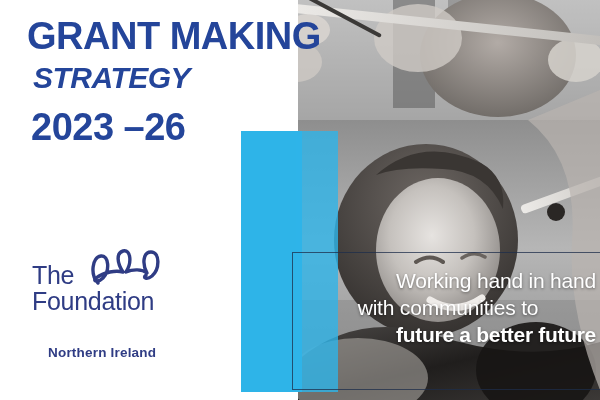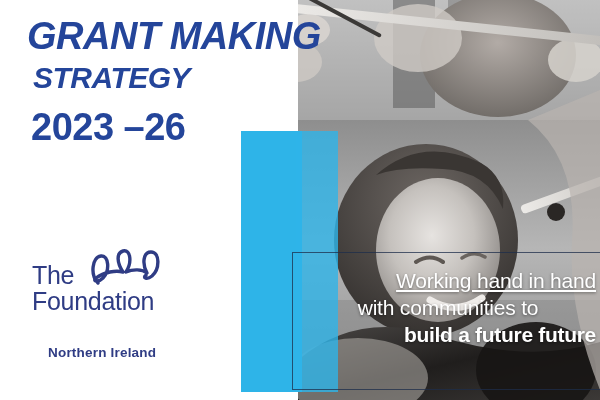--- a/index.html
+++ b/index.html
@@ -19,38 +19,38 @@
   #cyan-block-over{position:absolute;left:296px;top:131px;width:42px;height:261px;
               background:#2eb4e8;opacity:.80;}
 
   
   #outline-box{position:absolute;left:292px;top:252px;width:316px;height:138px;
                border:1px solid rgba(30,45,75,.75);box-sizing:border-box;}
 
   
   #headline{position:absolute;left:27px;top:18px;width:400px;
             color:#24459a;font-weight:bold;line-height:.98;letter-spacing:-0.5px;}
-  #headline .l1{font-size:38px;display:block;white-space:nowrap;font-style:italic;}
+  #headline .l1{font-size:38px;display:block;white-space:nowrap;}
   #headline .l2{font-size:30px;display:block;white-space:nowrap;margin-top:8px;margin-left:6px;font-style:italic;}
   #headline .l3{font-size:38px;display:block;white-space:nowrap;margin-top:16px;margin-left:4px;}
 
   
   #logo{position:absolute;left:32px;top:247px;width:170px;}
   #logo-mark{position:absolute;left:58px;top:0px;width:74px;height:40px;}
   #logo-words{position:absolute;left:0;top:16px;color:#2f3c84;
               font-size:25px;line-height:1.02;font-weight:normal;letter-spacing:-0.3px;}
   #logo-words span{display:block;}
   #logo-sub{position:absolute;left:2px;top:98px;color:#2f3c84;
             font-size:13.5px;font-weight:bold;letter-spacing:.2px;margin-left:14px;}
 
   
   #strap{position:absolute;left:300px;top:268px;width:296px;text-align:right;
          color:#ffffff;line-height:1.28;padding-right:4px;
          text-shadow:0 1px 3px rgba(0,0,0,.45);}
-  #strap .s1{display:block;font-size:21px;font-weight:300;letter-spacing:-0.2px;text-decoration:underline;}
+  #strap .s1{display:block;font-size:21px;font-weight:300;letter-spacing:-0.2px;}
   #strap .s2{display:block;font-size:21px;font-weight:300;letter-spacing:-0.2px;text-align:center;}
   #strap .s3{display:block;font-size:21px;font-weight:bold;letter-spacing:-0.3px;}
 </style>
 </head>
 <body>
 
 <div id="banner">
 
   <div id="photo">
     <svg viewBox="0 0 302 400" preserveAspectRatio="none">
@@ -151,16 +151,16 @@
     <div id="logo-words">
       <span>The</span>
       <span>Foundation</span>
     </div>
     <div id="logo-sub">Northern Ireland</div>
   </div>
 
   <div id="strap">
     <span class="s1">Working hand in hand</span>
     <span class="s2">with communities to</span>
-    <span class="s3">build a future future</span>
+    <span class="s3">future a better future</span>
   </div>
 
 </div>
 
 </body></html>

